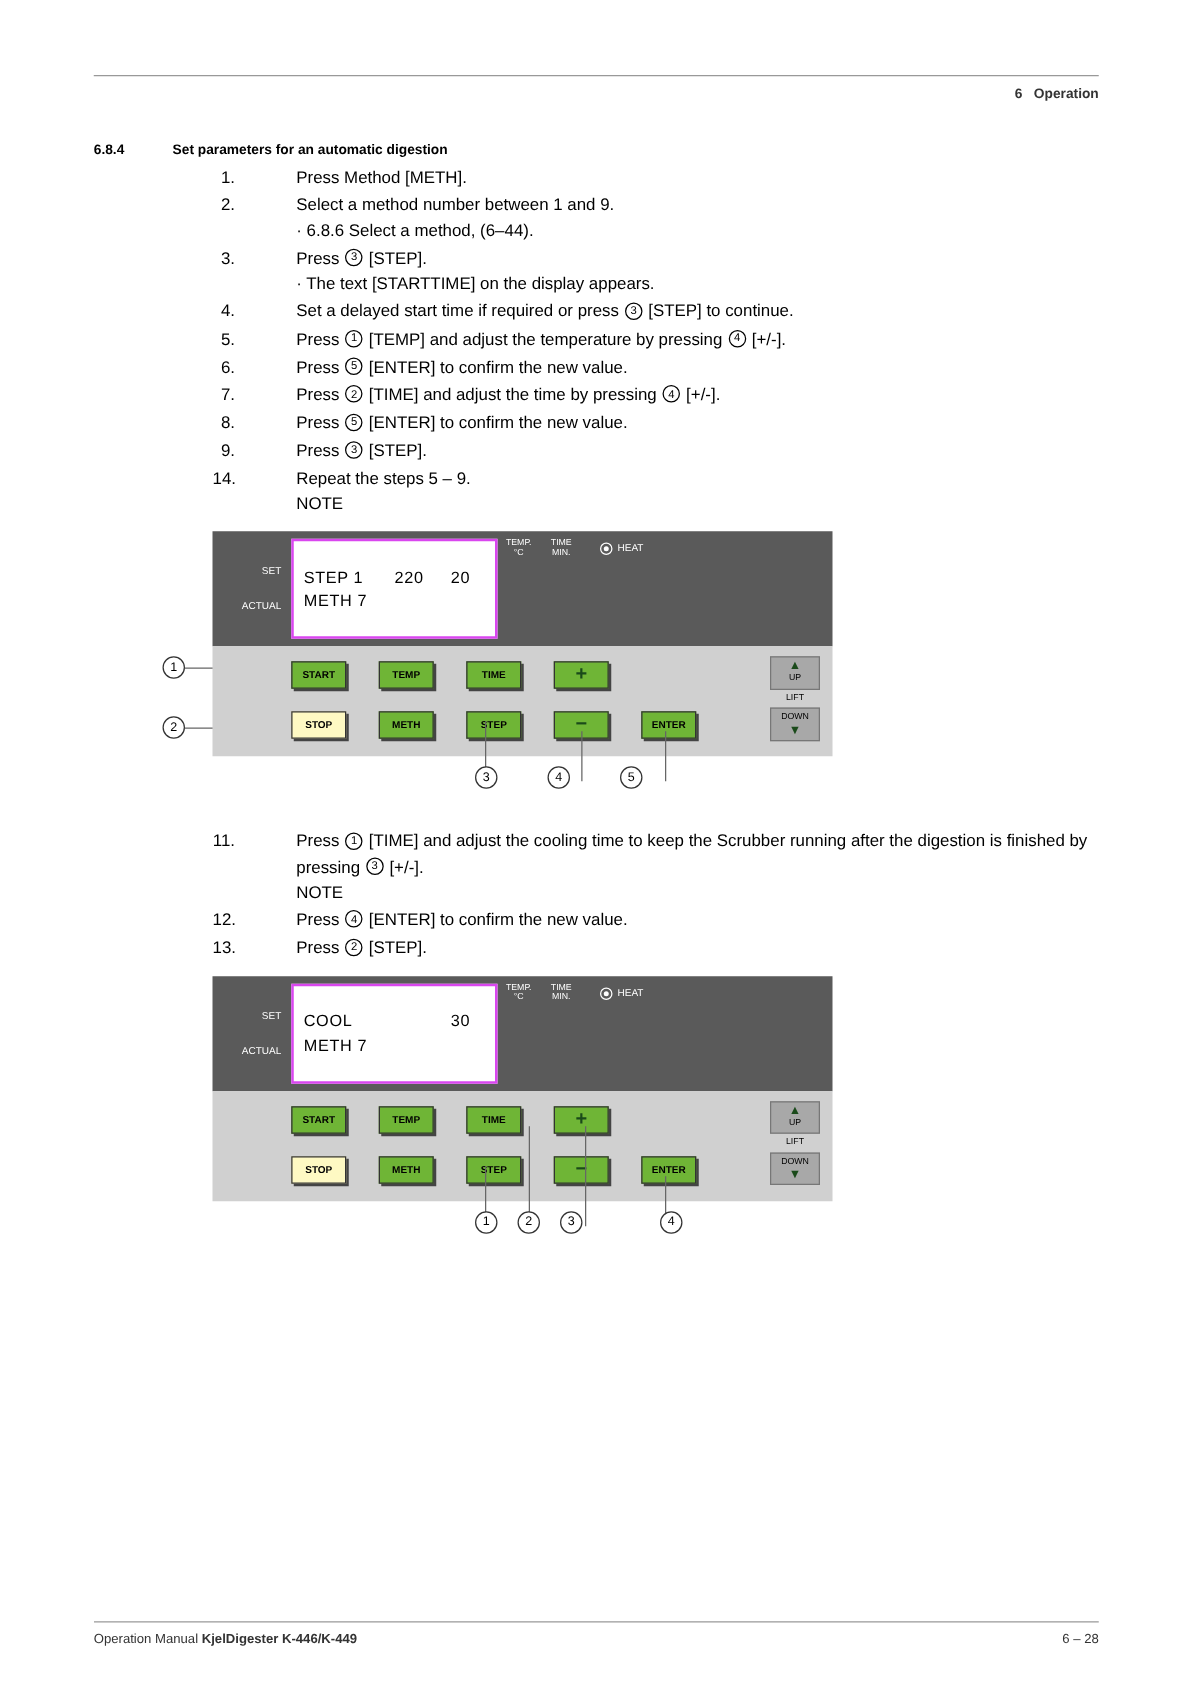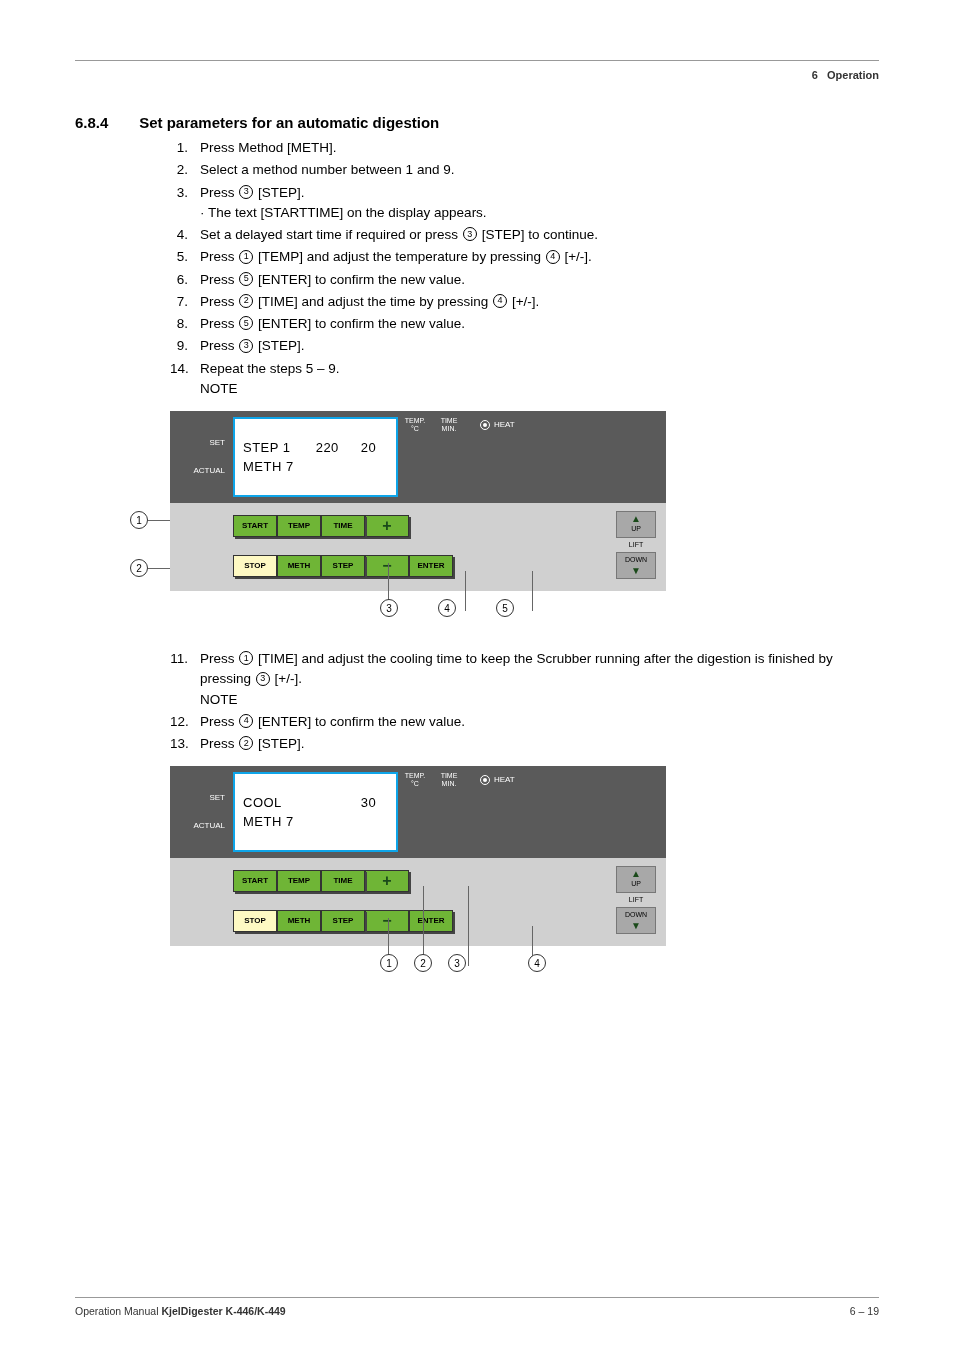--- a/index.html
+++ b/index.html
@@ -8,26 +8,26 @@
     font-size: 13.5px;
     color: #000;
     background: #fff;
     width: 954px;
     margin: 0 auto;
     padding: 60px 75px 40px 75px;
     line-height: 1.5;
   }
   .header-line { border-top: 1px solid #999; margin-bottom: 6px; }
   .header-text { text-align: right; font-size: 11px; color: #333; margin-bottom: 28px; font-weight: bold; }
-  .section-heading { font-weight: bold; font-size: 15px; }
+  .section-heading { font-weight: bold; font-size: 11px; }
   .section-heading .num { display: inline-block; width: 60px; }
   .list { margin-left: 95px; margin-top: 4px; }
   .list-row { display: flex; align-items: flex-start; margin-bottom: 2px; }
   .list-num { width: 30px; text-align: right; padding-right: 12px; flex-shrink: 0; }
-  .list-content { flex: 1; }
+  .list-content { flex: 1; margin-left: 37px; }
   .sub { margin-left: 0; }
   .note-label { }
   .note-text { font-style: italic; }
   .circ-num {
     display: inline-flex; width: 14px; height: 14px; border: 1px solid #000;
     border-radius: 50%; font-size: 9px; align-items: center; justify-content: center;
     vertical-align: middle; position: relative; top: -1px; margin: 0 1px;
   }
 
   
@@ -37,21 +37,21 @@
     position: relative;
   }
   .panel-top {
     background: #5a5a5a; display: flex; height: 92px; position: relative;
   }
   .panel-left-labels {
     width: 63px; display: flex; flex-direction: column; justify-content: center;
     align-items: flex-end; padding-right: 8px; font-size: 8px; color: #fff; gap: 16px;
   }
   .panel-display {
-    background: #fff; border: 2px solid #0ea5e9; margin: 6px 0;
+    background: #fff; border: 2px solid #d946ef; margin: 6px 0;
     display: flex; flex-direction: column; justify-content: center;
     padding: 4px 8px; width: 165px; font-size: 13px; letter-spacing:0.5px;
   }
   .panel-display-row { display:flex; }
   .panel-display-row .c1 { width: 64px; }
   .panel-display-row .c2 { width: 44px; text-align:center; }
   .panel-display-row .c3 { width: 40px; text-align:center; }
   .panel-col-headers {
     position:absolute; left: 230px; top: 6px; display:flex; font-size:7px; color:#fff; gap: 4px;
   }
@@ -60,21 +60,21 @@
     position:absolute; left: 310px; top: 8px; color:#fff; font-size:8px;
     display:flex; align-items:center; gap:4px;
   }
   .heat-ind { width:10px; height:10px; border:1px solid #fff; border-radius:50%; display:inline-flex; align-items:center; justify-content:center; }
   .heat-dot { width:4px; height:4px; background:#fff; border-radius:50%; }
 
   .panel-bottom {
     background: #d0d0d0; padding: 12px 12px 14px 63px; position: relative;
     display: flex; flex-direction: column; gap: 18px;
   }
-  .btn-row { display: flex; align-items: flex-end; }
+  .btn-row { display: flex; align-items: flex-end; gap: 26px; }
   .btn {
     width: 44px; height: 22px; font-size: 8px; font-weight: bold;
     display: flex; align-items: center; justify-content: center;
     border:1px solid #333; position: relative;
     box-shadow: 2px 2px 0 #444;
   }
   .btn-green { background: #6fb536; color: #000; }
   .btn-red { background: #fef9c3; color: #000; }
   .btn-sign { width:44px; height:22px; background:#6fb536; border:1px solid #333; box-shadow:2px 2px 0 #444; display:flex; align-items:center; justify-content:center; }
   .btn-sign span { font-size:16px; color:#1a4a1a; font-weight:bold; line-height:1; }
@@ -119,20 +119,21 @@
     <div class="list-row">
       <div class="list-num">1.</div>
       <div class="list-content">
         <div>Press Method [METH].</div>
       </div>
     </div>
     <div class="list-row">
       <div class="list-num">2.</div>
       <div class="list-content">
         <div>Select a method number between 1 and 9.</div>
+        <div class="sub">· 6.8.6 Select a method, (6–44).</div>
       </div>
     </div>
     <div class="list-row">
       <div class="list-num">3.</div>
       <div class="list-content">
         <div>Press <span class="circ-num">3</span> [STEP].</div>
         <div class="sub">· The text [STARTTIME] on the display appears.</div>
       </div>
     </div>
     <div class="list-row">
@@ -393,15 +394,15 @@
     <div class="callout" style="margin-left:46px;">
         <span>4</span>
       </div>
   </div>
 </div>
 
 <div class="footer">
   <div class="footer-line"></div>
   <div class="footer-row">
     <div><span>Operation Manual </span><b>KjelDigester K-446/K-449</b></div>
-    <div>6 – 19</div>
+    <div>6 – 28</div>
   </div>
 </div>
 
 </body></html>

